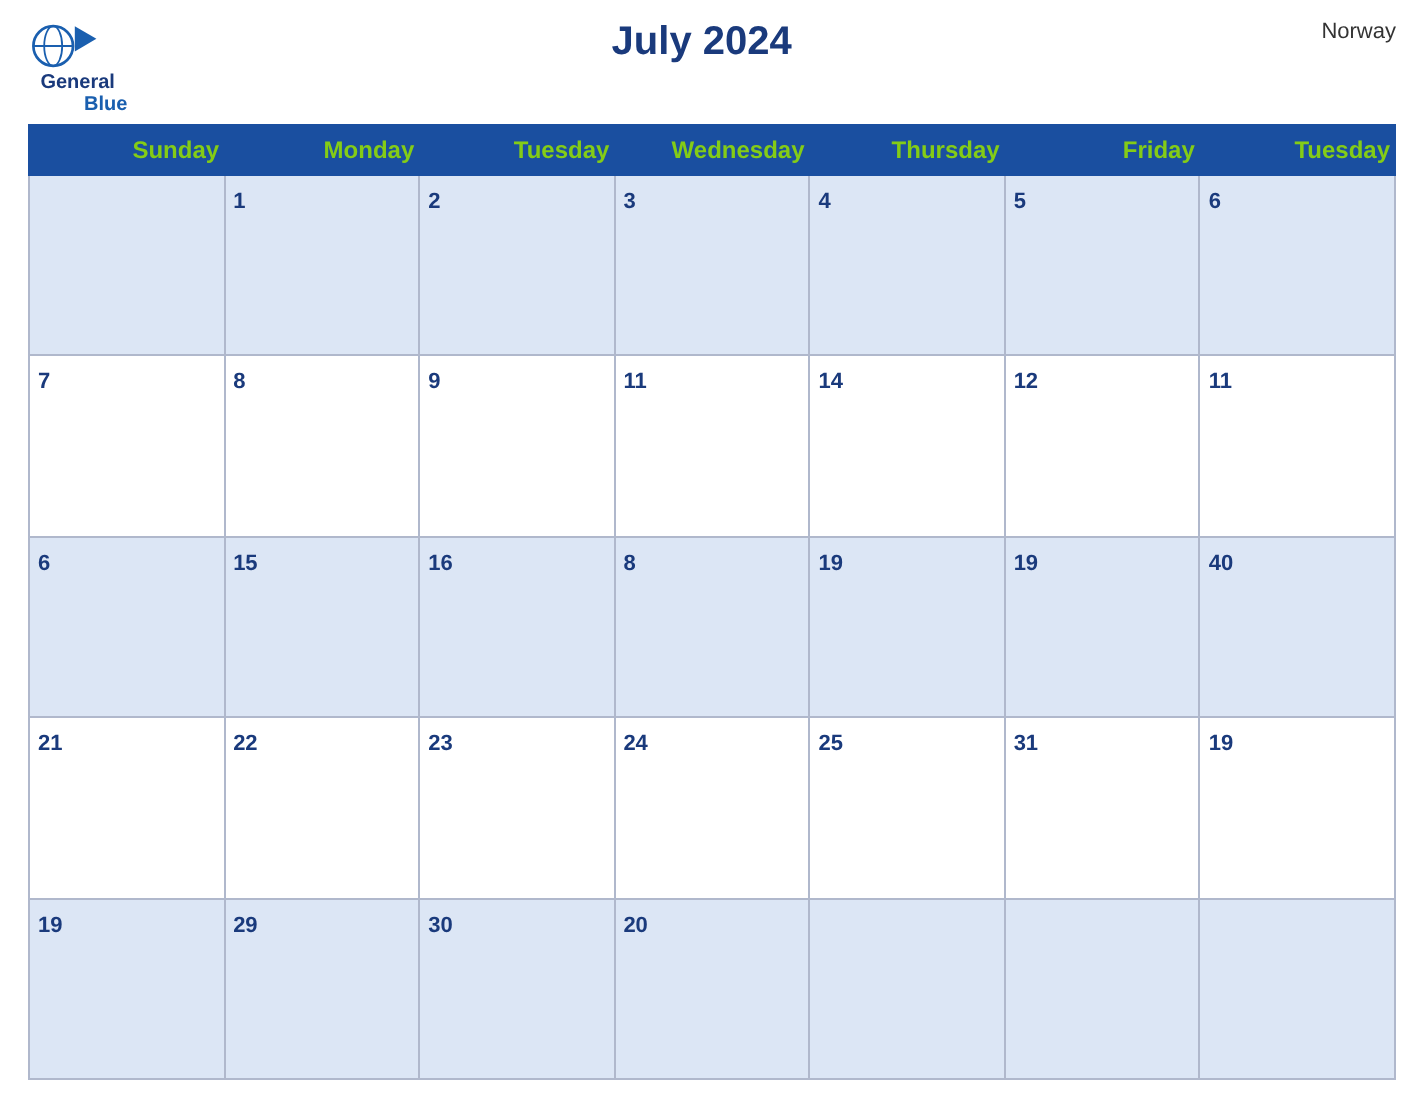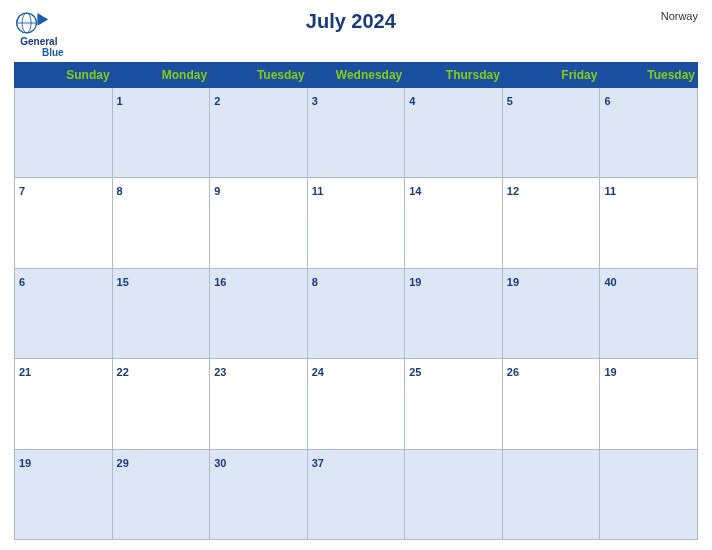--- a/index.html
+++ b/index.html
@@ -154,27 +154,27 @@
           <td class="dark-row"><span class="day-num">19</span></td>
           <td class="dark-row"><span class="day-num">19</span></td>
           <td class="dark-row"><span class="day-num">40</span></td>
         </tr>
         <tr>
           <td><span class="day-num">21</span></td>
           <td><span class="day-num">22</span></td>
           <td><span class="day-num">23</span></td>
           <td><span class="day-num">24</span></td>
           <td><span class="day-num">25</span></td>
-          <td><span class="day-num">26</span></td>
+          <td><span class="day-num">31</span></td>
           <td><span class="day-num">19</span></td>
         </tr>
         <tr>
           <td class="dark-row"><span class="day-num">19</span></td>
           <td class="dark-row"><span class="day-num">29</span></td>
           <td class="dark-row"><span class="day-num">30</span></td>
-          <td class="dark-row"><span class="day-num">37</span></td>
+          <td class="dark-row"><span class="day-num">20</span></td>
           <td class="dark-row"></td>
           <td class="dark-row"></td>
           <td class="dark-row"></td>
         </tr>
       </tbody>
   </table>
 </div>
 
 </body></html>

